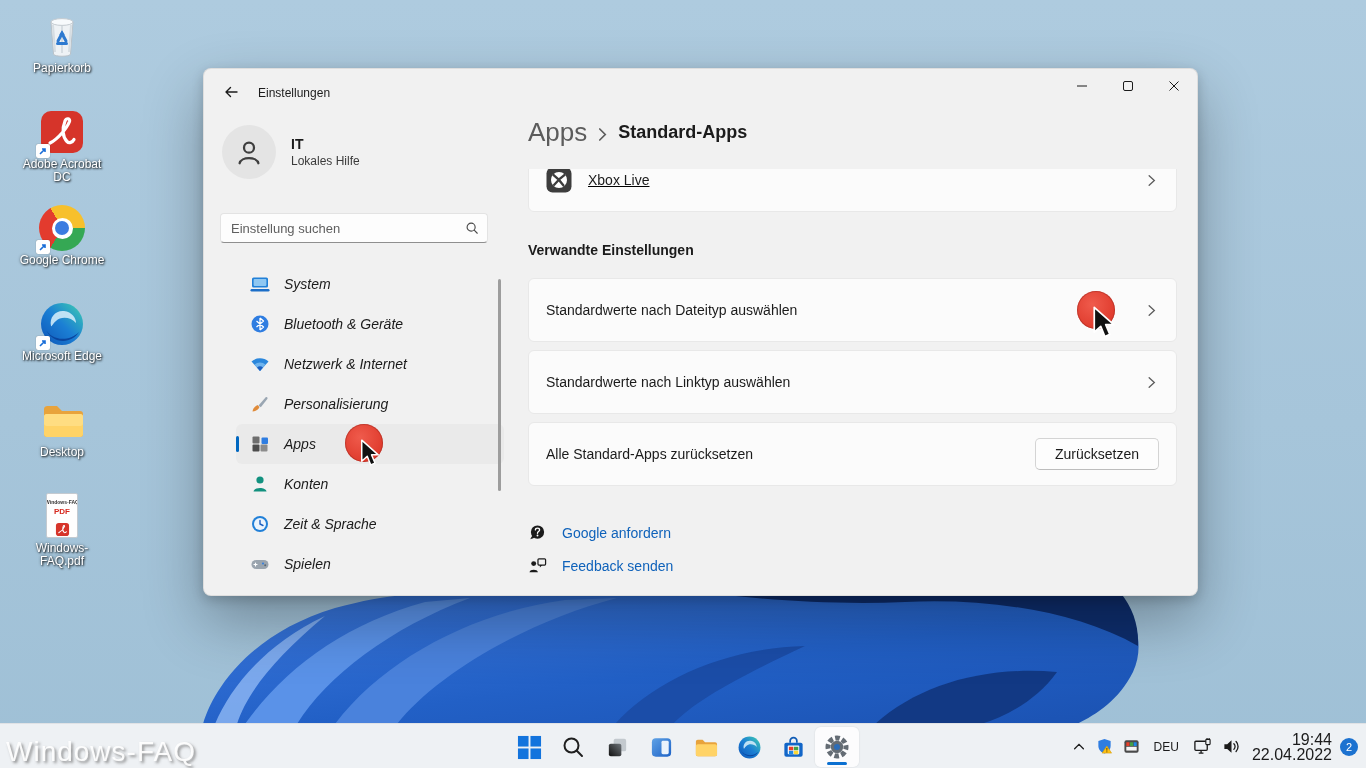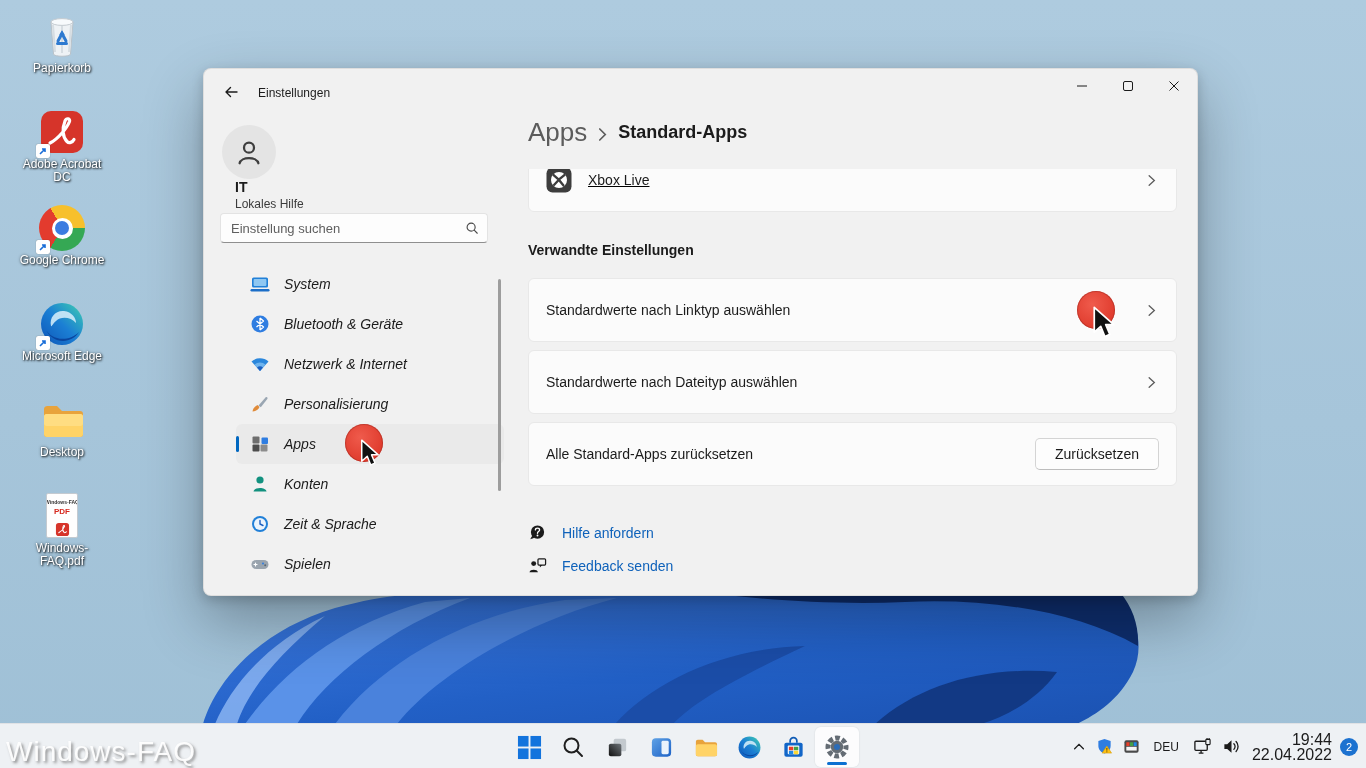--- a/index.html
+++ b/index.html
@@ -32,21 +32,21 @@
 
   .titlebar { position:absolute; top:0; left:0; right:0; height:48px; }
   .back-btn { position:absolute; left:12px; top:8px; width:30px; height:30px; border-radius:4px;
       display:flex; align-items:center; justify-content:center; cursor:pointer; }
   .win-title { position:absolute; left:54px; top:17px; font-size:12px; color:#1b1b1b; }
   .win-controls { position:absolute; right:0; top:0; display:flex; }
   .win-ctrl { width:46px; height:34px; display:flex; align-items:center; justify-content:center; cursor:pointer; }
 
   
   .sidebar { position:absolute; left:16px; top:48px; width:268px; bottom:0; }
-  .account { display:flex; margin-top:8px;flex-direction:column; }
+  .account { display:flex; align-items:center; margin-top:8px; }
   .avatar { width:54px; height:54px; border-radius:50%; background:#e4e4e4; margin-left:2px;
       display:flex; align-items:center; justify-content:center; }
   .acct-text { margin-left:15px; }
   .acct-name { font-size:14px; font-weight:bold; color:#1b1b1b; }
   .acct-type { font-size:12px; color:#3b3b3b; margin-top:2px; }
 
   .searchbox { position:absolute; left:0; top:96px; width:268px; height:30px; }
   .searchbox input { width:100%; height:100%; border:1px solid #e3e3e3; border-bottom:1px solid #8f8f8f;
       border-radius:4px; background:#fdfdfd; padding:0 33px 0 10px; font-size:13px; color:#1b1b1b;
       font-family:"Liberation Sans",sans-serif; outline:none; }
@@ -392,48 +392,48 @@
           <svg viewBox="0 0 16 16" width="15" height="15">
             <path d="M5.5,3 L11,8 L5.5,13" stroke="#5c5c5c" stroke-width="1.4" fill="none" stroke-linecap="round"></path>
           </svg>
         </div>
 
         <div class="section-title">Verwandte Einstellungen</div>
 
         <div class="cards">
 
           <div class="card">
-            <span class="row-label">Standardwerte nach Linktyp auswählen</span>
+            <span class="row-label">Standardwerte nach Dateityp auswählen</span>
             <svg viewBox="0 0 16 16" width="15" height="15">
               <path d="M5.5,3 L11,8 L5.5,13" stroke="#5c5c5c" stroke-width="1.4" fill="none" stroke-linecap="round"></path>
             </svg>
           </div>
 
           <div class="card">
-            <span class="row-label">Standardwerte nach Dateityp auswählen</span>
+            <span class="row-label">Standardwerte nach Linktyp auswählen</span>
             <svg viewBox="0 0 16 16" width="15" height="15">
               <path d="M5.5,3 L11,8 L5.5,13" stroke="#5c5c5c" stroke-width="1.4" fill="none" stroke-linecap="round"></path>
             </svg>
           </div>
 
           <div class="card" style="cursor:default;">
             <span class="row-label">Alle Standard-Apps zurücksetzen</span>
             <button class="reset-btn">Zurücksetzen</button>
           </div>
         </div>
 
         <div class="footer-links">
           <div class="flink">
             <svg viewBox="0 0 20 20" width="19" height="19">
               <circle cx="10" cy="9.5" r="7" fill="#1b1b1b"></circle>
               <path d="M4.5,13.5 C3.5,15 3,16 2.5,17 C4.5,16.6 5.5,16 7,15" fill="#1b1b1b"></path>
               <path d="M7.8,7.3 C7.8,4.8 12.2,4.8 12.2,7.3 C12.2,9 10,9 10,10.8" stroke="#fff" stroke-width="1.4" fill="none" stroke-linecap="round"></path>
               <circle cx="10" cy="13.2" r="1" fill="#fff"></circle>
             </svg>
-            <span class="flink-label">Hilfe anfordern</span>
+            <span class="flink-label">Google anfordern</span>
           </div>
           <div class="flink">
             <svg viewBox="0 0 20 20" width="19" height="19">
               <circle cx="6" cy="8" r="2.6" fill="#1b1b1b"></circle>
               <path d="M1.5,17 C2,13.5 10,13.5 10.5,17 Z" fill="#1b1b1b"></path>
               <rect x="10.5" y="3" width="8" height="6.5" rx="1" fill="none" stroke="#1b1b1b" stroke-width="1.3"></rect>
               <path d="M12.5,9.5 L12.5,12 L15,9.5" fill="#1b1b1b"></path>
             </svg>
             <span class="flink-label">Feedback senden</span>
           </div>

